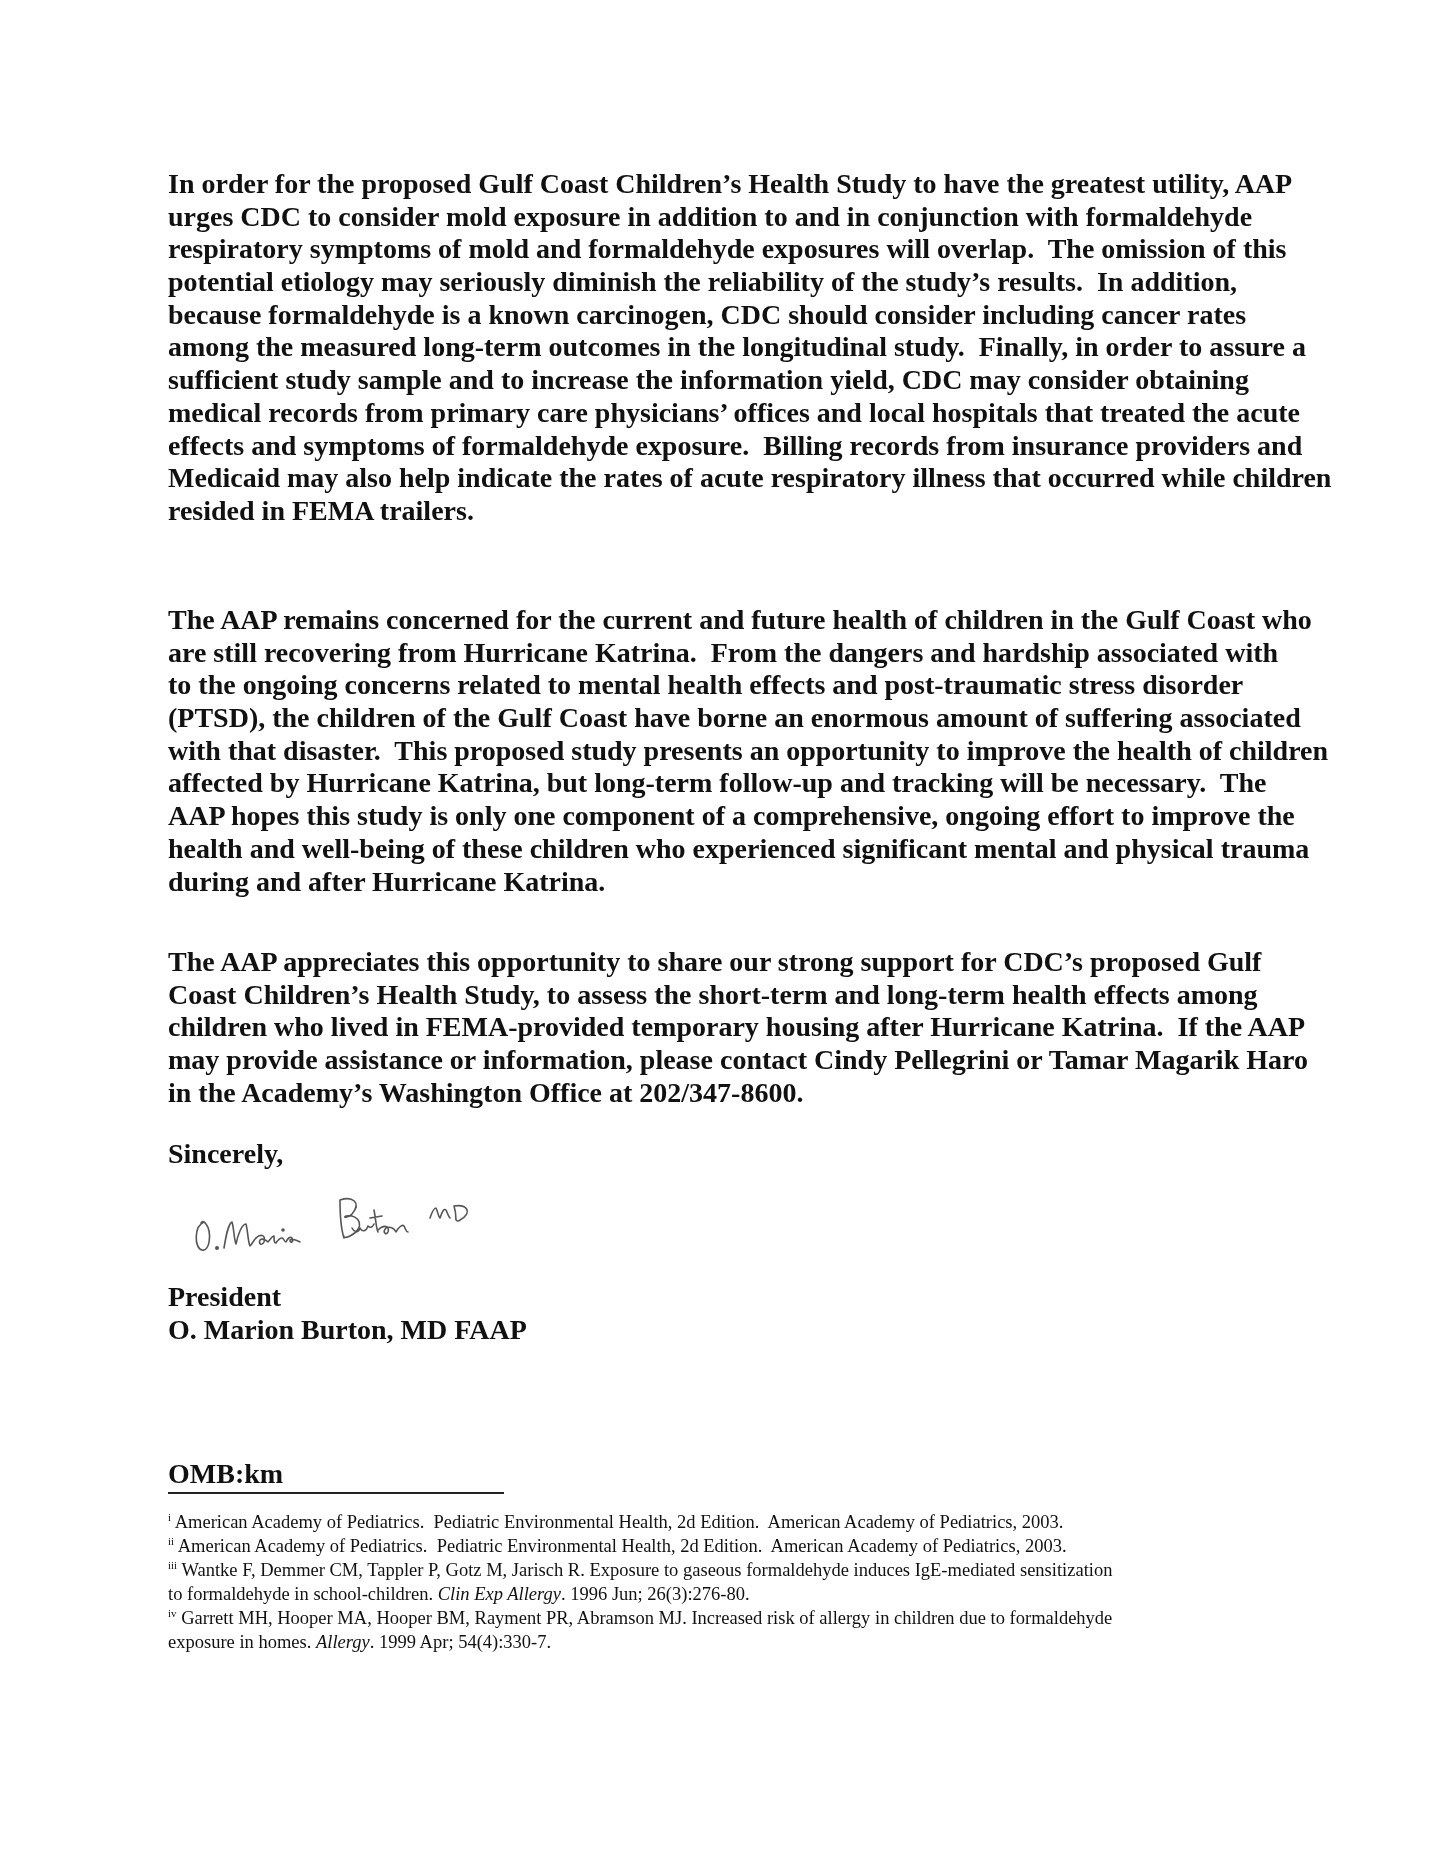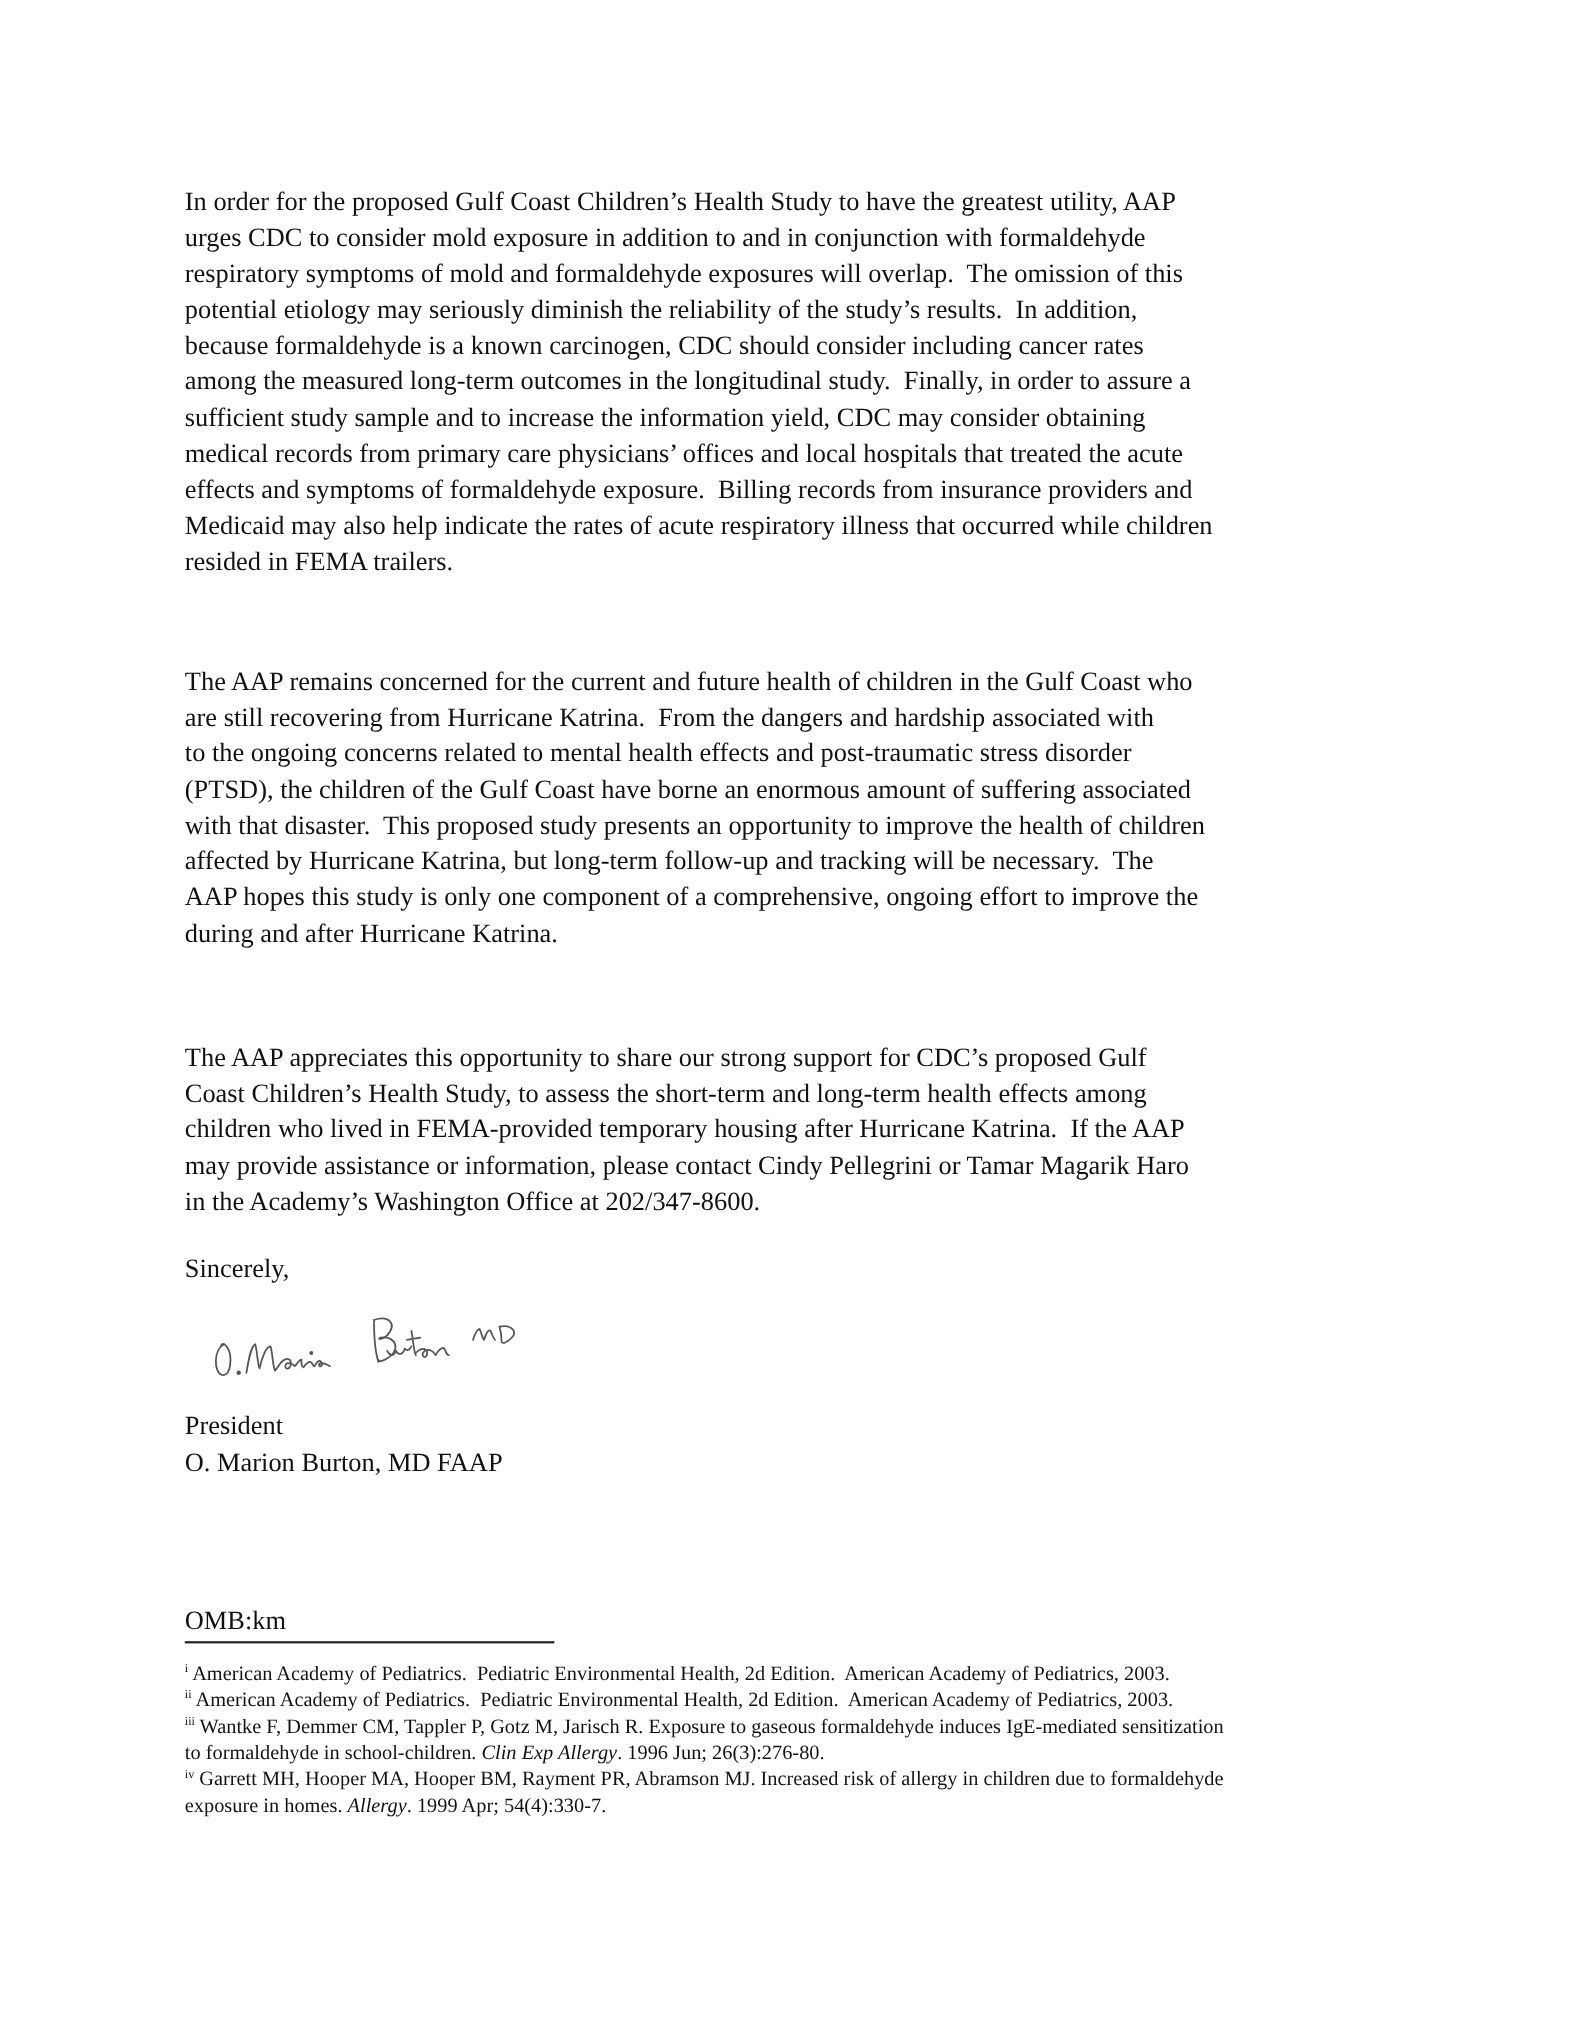--- a/index.html
+++ b/index.html
@@ -1,20 +1,20 @@
 <!DOCTYPE html>
 <html><head>
 <meta charset="utf-8">
 <style>
   html, body { margin: 0; padding: 0; background: #ffffff; }
   body { width: 1430px; height: 1851px; position: relative; overflow: hidden;
          font-family: "Liberation Serif", "DejaVu Serif", serif; color: #111111; }
   .page { position: absolute; left: 0; top: 0; width: 1430px; height: 1851px; background: #fff; }
   .block { position: absolute; left: 168px; width: 1080px; }
-  .line { font-size: 24px; line-height: 32.7px; white-space: pre; height: 32.7px; }
+  .line { font-size: 28px; line-height: 32.7px; white-space: pre; height: 32.7px; font-weight: bold; }
   #p1 { top: 168px; }
   #p2 { top: 604px; }
   #p3 { top: 946px; }
   #closing { top: 1138px; }
   #signature { position: absolute; left: 190px; top: 1188px; width: 300px; height: 70px; }
   #signer { top: 1281px; }
   #initials { top: 1410px; margin-top: 48px; }
   #fn-rule { position: absolute; left: 168px; top: 1492px; width: 336px; height: 0; border-top: 2px solid #222; }
   #footnotes { top: 1510px; }
   .fn { font-size: 18.5px; line-height: 24px; white-space: pre; height: 24px; }
@@ -41,20 +41,21 @@
   </div>
 
   <div class="block" id="p2">
     <div class="line">The AAP remains concerned for the current and future health of children in the Gulf Coast who</div>
     <div class="line">are still recovering from Hurricane Katrina.  From the dangers and hardship associated with</div>
     <div class="line">to the ongoing concerns related to mental health effects and post-traumatic stress disorder</div>
     <div class="line">(PTSD), the children of the Gulf Coast have borne an enormous amount of suffering associated</div>
     <div class="line">with that disaster.  This proposed study presents an opportunity to improve the health of children</div>
     <div class="line">affected by Hurricane Katrina, but long-term follow-up and tracking will be necessary.  The</div>
     <div class="line">AAP hopes this study is only one component of a comprehensive, ongoing effort to improve the</div>
+    <div class="line">health and well-being of these children who experienced significant mental and physical trauma</div>
     <div class="line">during and after Hurricane Katrina.</div>
   </div>
 
   <div class="block" id="p3">
     <div class="line">The AAP appreciates this opportunity to share our strong support for CDC’s proposed Gulf</div>
     <div class="line">Coast Children’s Health Study, to assess the short-term and long-term health effects among</div>
     <div class="line">children who lived in FEMA-provided temporary housing after Hurricane Katrina.  If the AAP</div>
     <div class="line">may provide assistance or information, please contact Cindy Pellegrini or Tamar Magarik Haro</div>
     <div class="line">in the Academy’s Washington Office at 202/347-8600.</div>
   </div>

